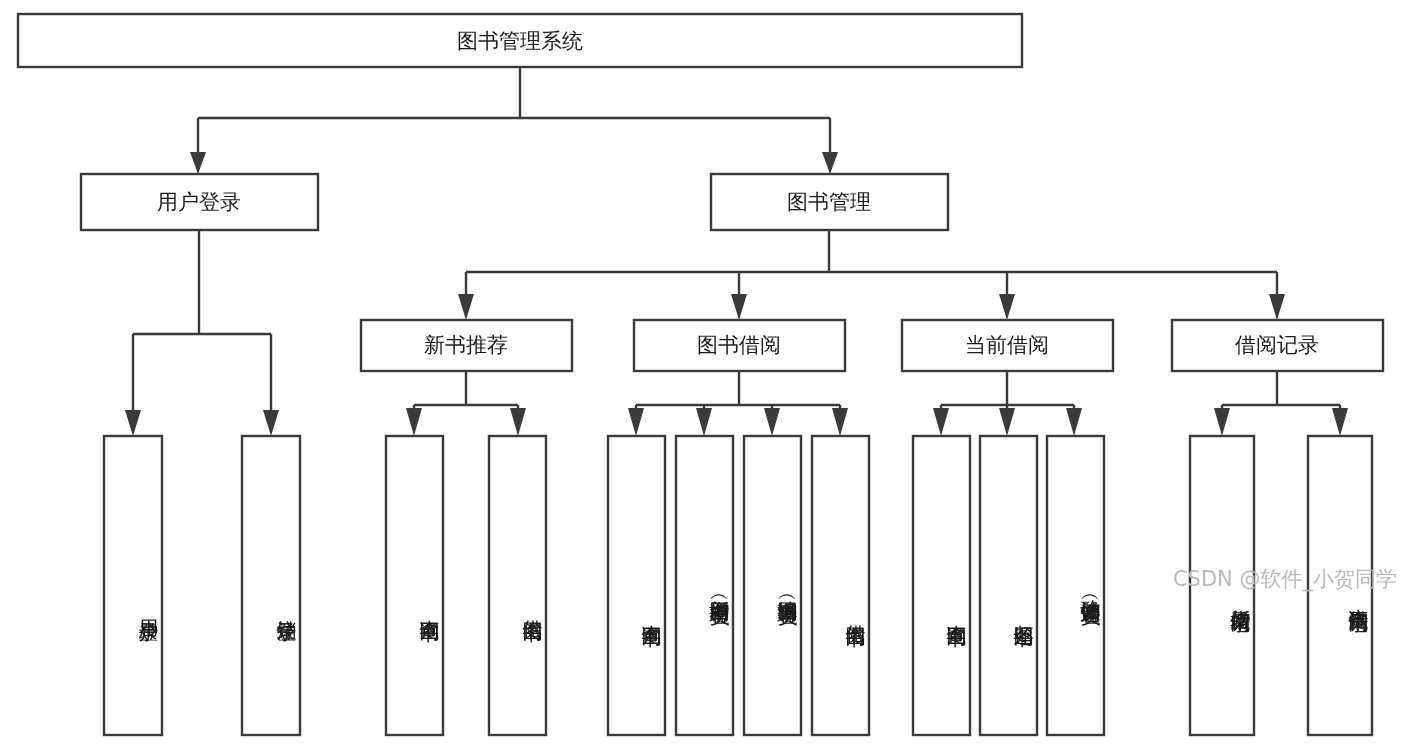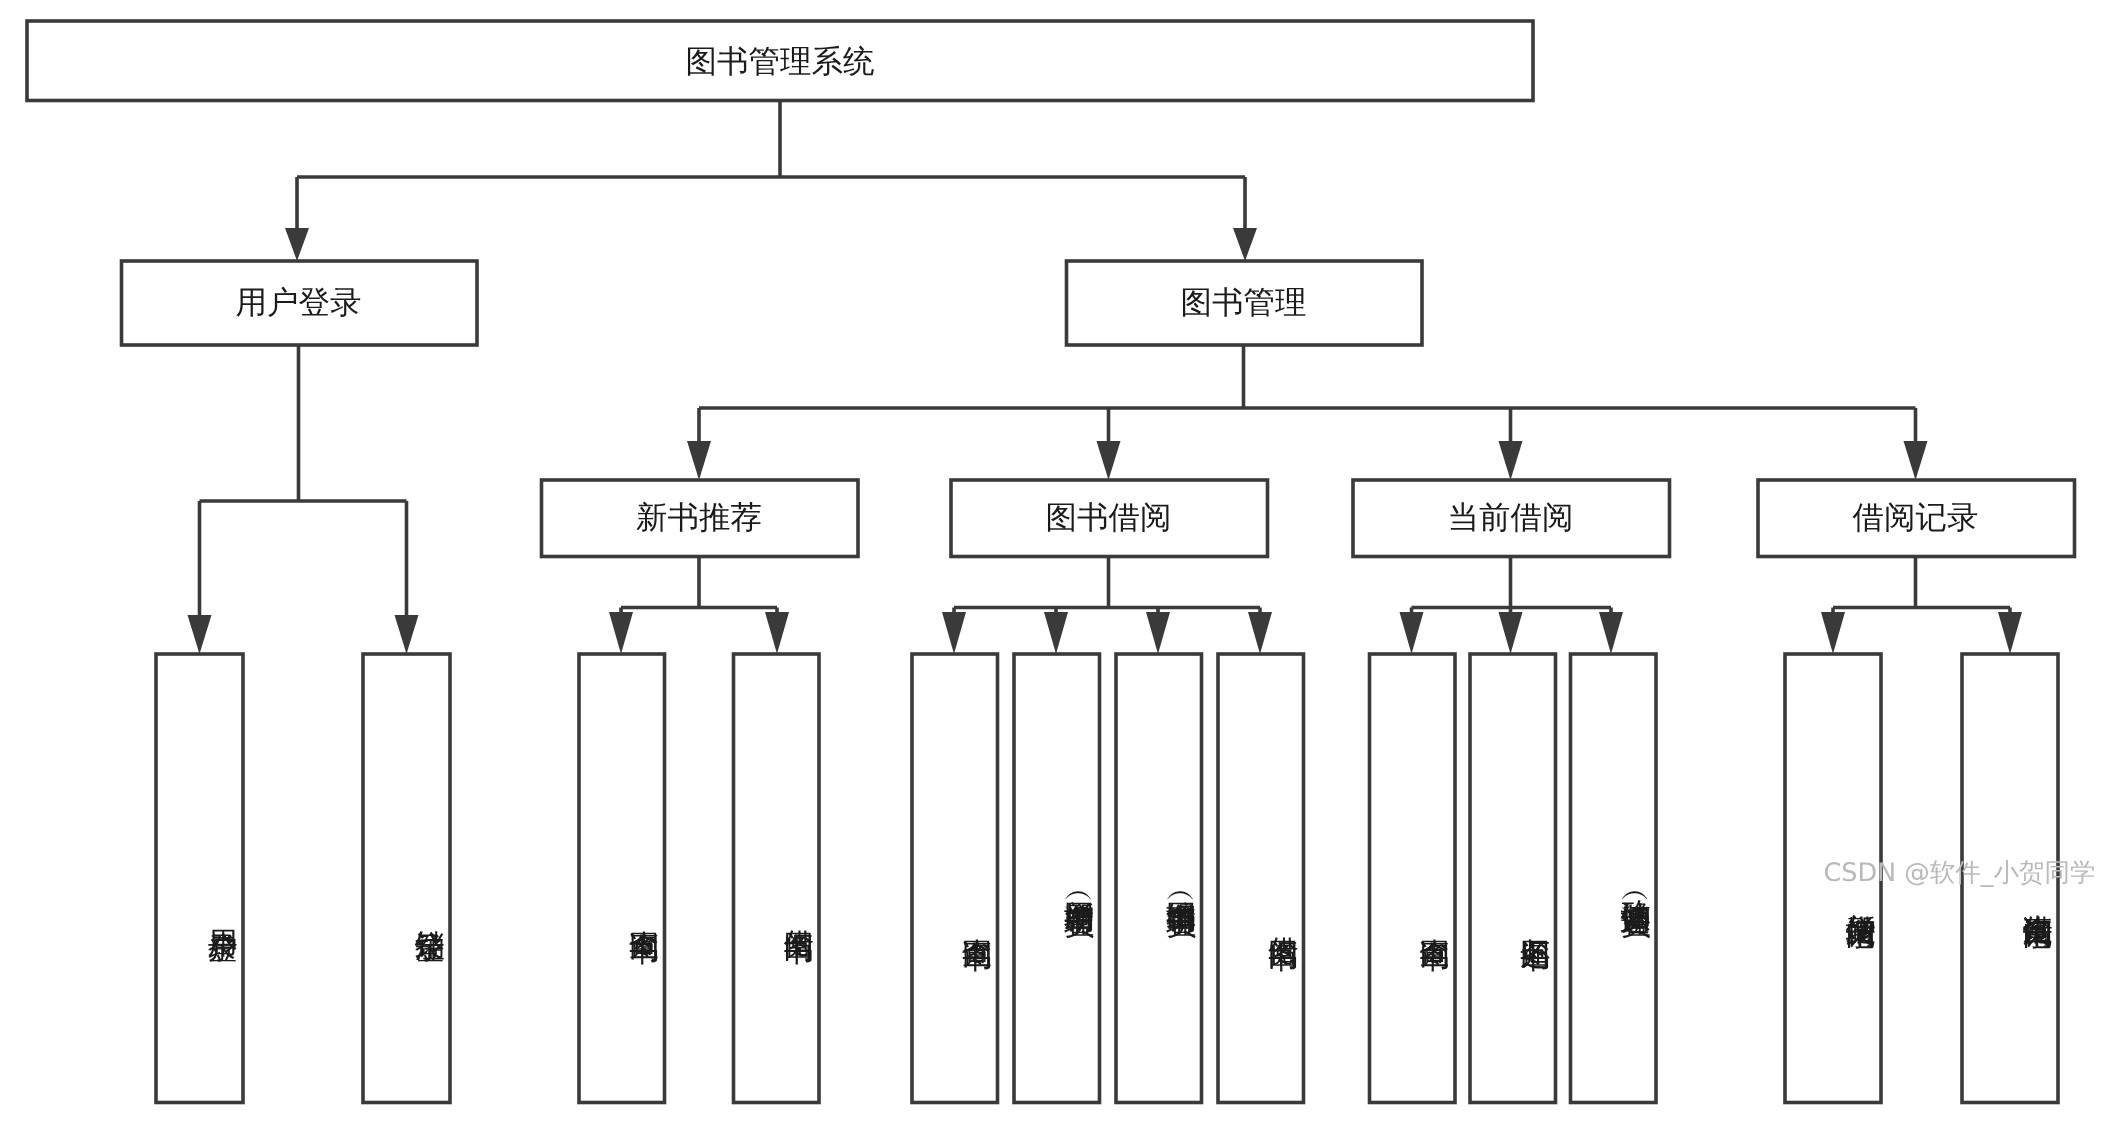--- a/index.html
+++ b/index.html
@@ -65,21 +65,21 @@
     justify-content: center;
     white-space: nowrap;
     pointer-events: none;
     user-select: none;
   }
   .watermark {
     position: absolute;
     right: 8px;
     bottom: 6px;
     font-family: "DejaVu Sans", "Liberation Sans", sans-serif;
-    font-size: 17px;
+    font-size: 21px;
     color: #b9b9b9;
     white-space: nowrap;
     user-select: none;
   }
 </style>
 </head>
 <body>
 
 <div id="diagram-root">
 

